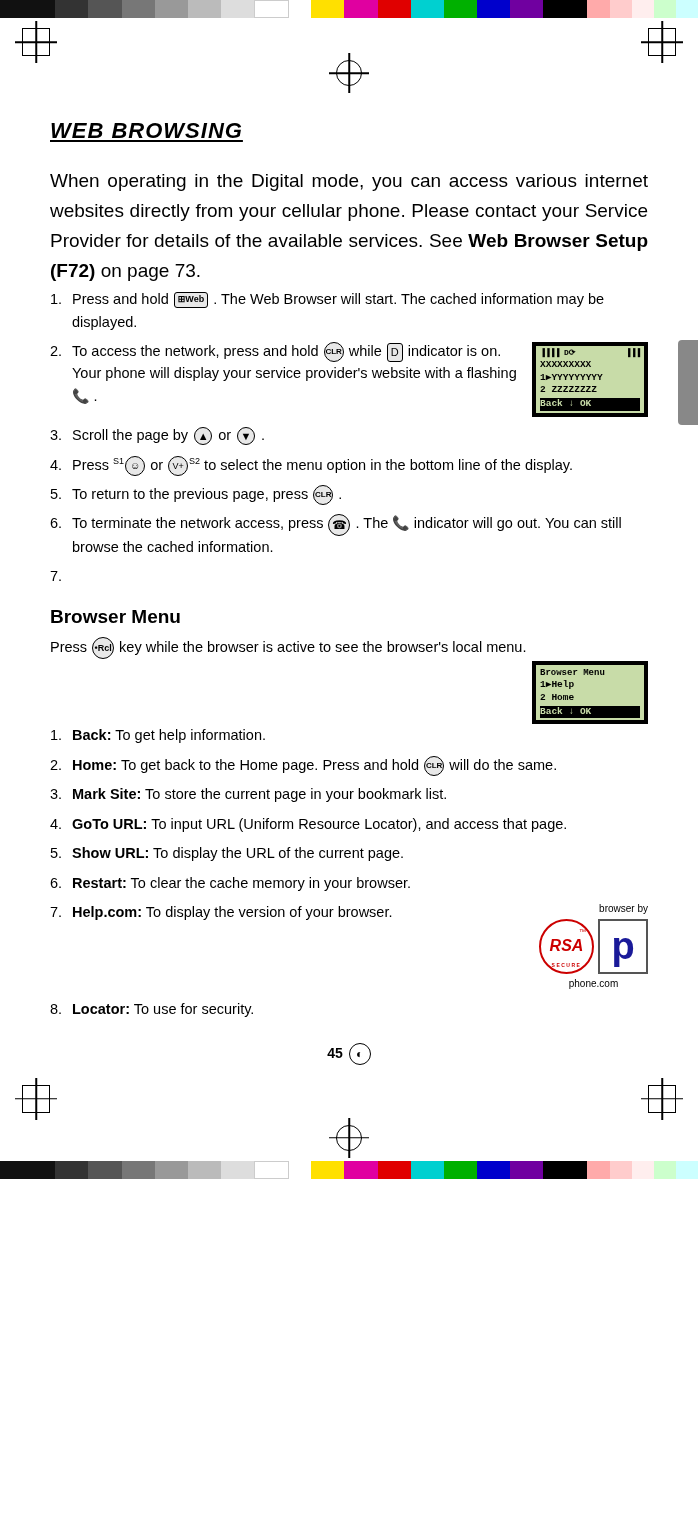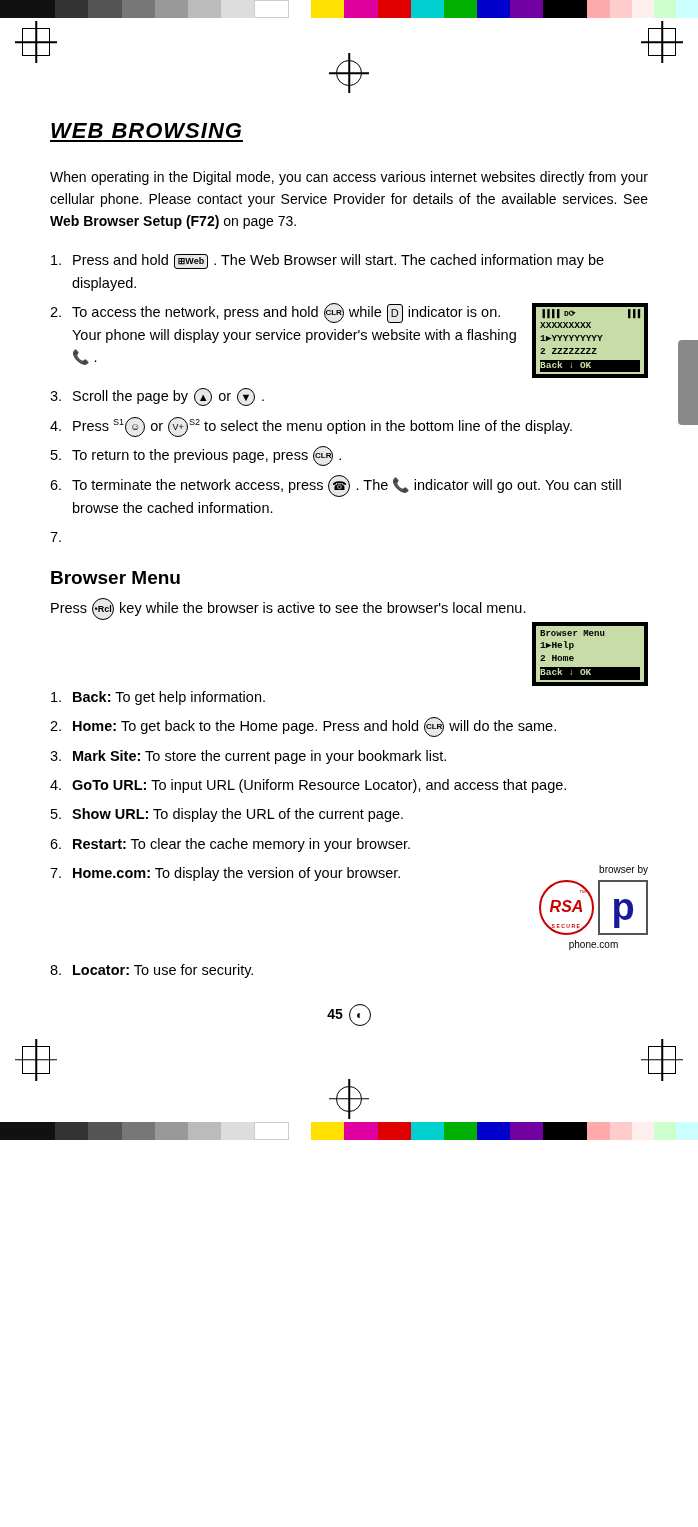--- a/index.html
+++ b/index.html
@@ -66,21 +66,21 @@
     <div style="position:absolute;left:50%;top:-8px;bottom:-8px;width:1.5px;background:#000;transform:translateX(-50%);"></div>
   </div>
 </div>
 
 <div style="position:absolute;right:0;top:340px;width:20px;height:85px;background:#888;border-radius:4px 0 0 4px;"></div>
 
 <div style="padding:20px 50px 0 50px;">
 
   <h1 style="text-align:left;font-size:22px;font-weight:900;letter-spacing:1px;margin:10px 0 22px 0;font-style:italic;text-decoration:underline;font-family:Arial,Helvetica,sans-serif;">WEB BROWSING</h1>
 
-  <p style="font-size:14px;line-height:1.58;text-align:justify;margin-bottom:17px;">
+  <p style="font-size:19px;line-height:1.58;text-align:justify;margin-bottom:2px;">
     <span>When operating in the Digital mode, you can access various internet websites directly from your cellular phone. Please contact your Service Provider for details of the available services. See </span><b>Web Browser Setup (F72)</b><span> on page 73.</span>
   </p>
 
 
   <ol style="list-style:none;padding:0;margin:0;">
 
     <li style="display:flex;align-items:flex-start;margin-bottom:7px;font-size:14.5px;line-height:1.55;">
       <span style="min-width:22px;">1.</span>
       <span>
         Press and hold
@@ -244,21 +244,21 @@
               <span style="font-size:7px;position:absolute;top:6px;right:6px;color:#cc0000;">™</span>
             </div>
 
             <div style="width:50px;height:55px;border:2px solid #555;display:flex;flex-direction:column;align-items:center;justify-content:center;background:#fff;">
               <span style="font-size:38px;font-weight:900;color:#1a1a99;line-height:1;">p</span>
               <span style="font-size:7px;position:absolute;"></span>
             </div>
           </div>
           <div style="font-size:10px;text-align:center;margin-top:2px;">phone.com</div>
         </span>
-        <b>Home.com:</b> To display the version of your browser.
+        <b>Help.com:</b> To display the version of your browser.
       </span>
     </li>
 
     <li style="display:flex;align-items:flex-start;margin-bottom:7px;font-size:14.5px;line-height:1.55;clear:both;">
       <span style="min-width:22px;">8.</span>
       <span>
         <b>Locator:</b> To use for security.
       </span>
     </li>
 

